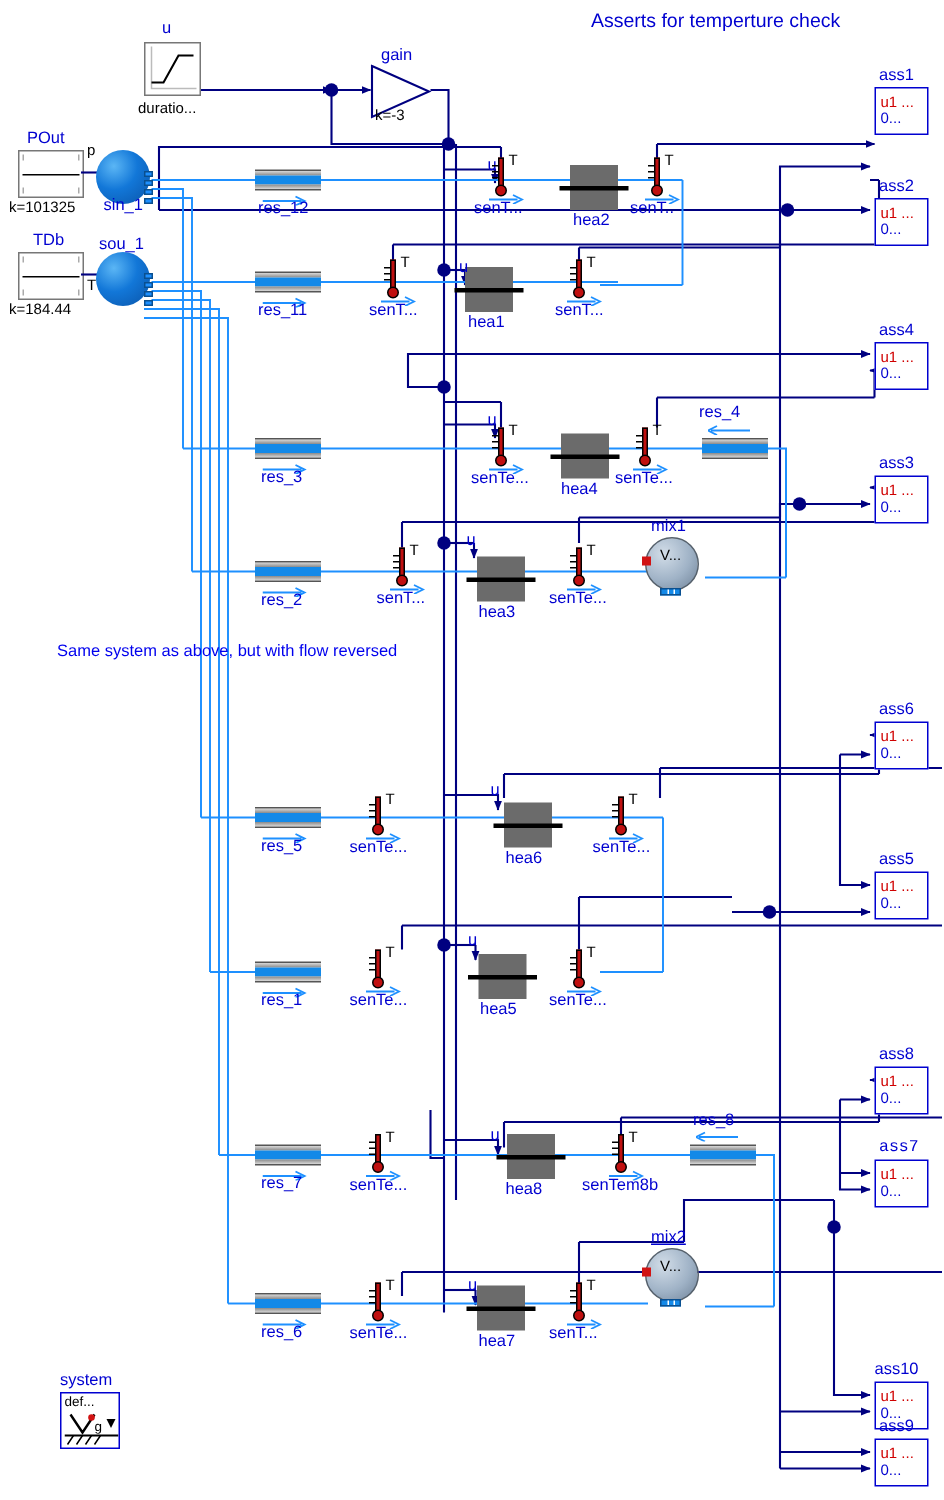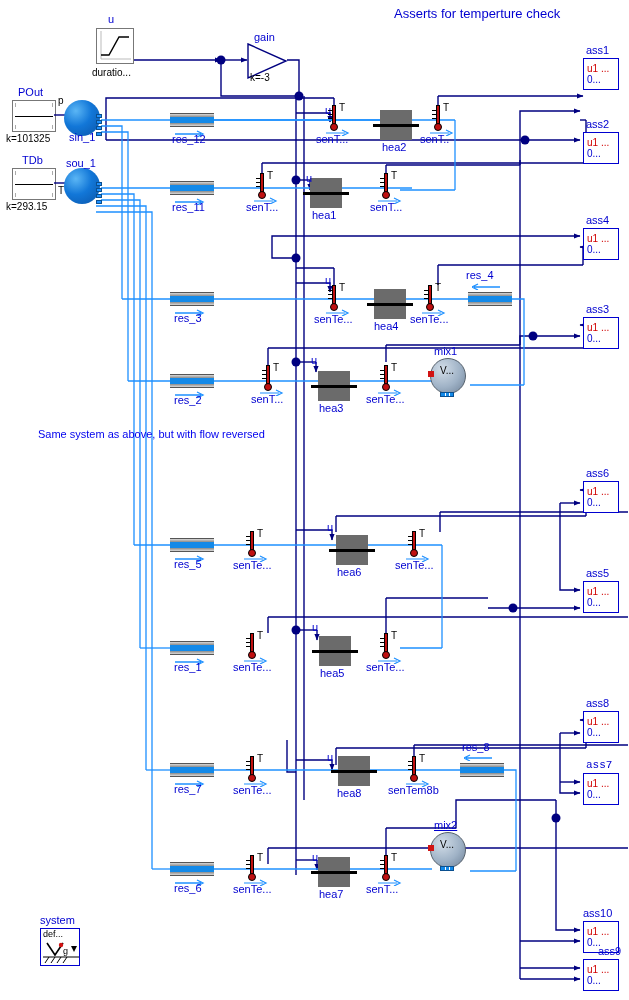--- a/index.html
+++ b/index.html
@@ -405,21 +405,21 @@
   <div class="lbl-black" style="left:6px; top:134px;">k=101325</div>
 
   <div class="srcbox" style="left:12px; top:168px; width:44px; height:32px;">
     <div class="hline"></div>
     <div class="tick" style="left:2px; top:2px;"></div>
     <div class="tick" style="right:2px; top:2px;"></div>
     <div class="tick" style="left:2px; bottom:2px;"></div>
     <div class="tick" style="right:2px; bottom:2px;"></div>
   </div>
   <div class="lbl" style="left:22px; top:155px;">TDb</div>
-  <div class="lbl-black" style="left:6px; top:202px;">k=293.15</div>
+  <div class="lbl-black" style="left:6px; top:202px;">k=184.44</div>
 
   <svg style="position:absolute; left:54px; top:108px; width:22px; height:14px;">
     <path d="M0,7 L14,7" stroke="#000080" stroke-width="1.4"></path>
     <path d="M12,3 L20,7 L12,11 z" fill="#000080"></path>
   </svg>
   <svg style="position:absolute; left:54px; top:176px; width:22px; height:14px;">
     <path d="M0,7 L14,7" stroke="#000080" stroke-width="1.4"></path>
     <path d="M12,3 L20,7 L12,11 z" fill="#000080"></path>
   </svg>
 
@@ -870,21 +870,21 @@
   <div class="assertbox" style="left:583px; top:921px; width:36px; height:32px;">
     <span class="u1">u1 ...</span>
     <span class="zero">0...</span>
   </div>
   <div class="lbl" style="left:583px; top:908px;">ass10</div>
 
   <div class="assertbox" style="left:583px; top:959px; width:36px; height:32px;">
     <span class="u1">u1 ...</span>
     <span class="zero">0...</span>
   </div>
-  <div class="lbl" style="left:586px; top:946px;margin-left:12px;">ass9</div>
+  <div class="lbl" style="left:586px; top:946px;">ass9</div>
 
   <div class="sysbox" style="left:40px; top:928px; width:40px; height:38px;">
     <div class="deftxt">def...</div>
     <svg style="position:absolute; left:2px; top:12px;" width="36" height="24" viewBox="0 0 36 24">
       <path d="M4,2 L12,14 L20,2" stroke="#000000" stroke-width="1.6" fill="none"></path>
       <circle cx="18" cy="4" r="2.2" fill="#d11313"></circle>
       <text x="20" y="13" font-size="9" font-family="Liberation Sans, sans-serif" fill="#000000">g</text>
       <path d="M28,5 L34,5 L31,11 z" fill="#000000"></path>
       <path d="M0,16 L36,16" stroke="#000000" stroke-width="1.2"></path>
       <path d="M2,22 L6,16 M8,22 L12,16 M14,22 L18,16 M20,22 L24,16" stroke="#000000" stroke-width="1"></path>

